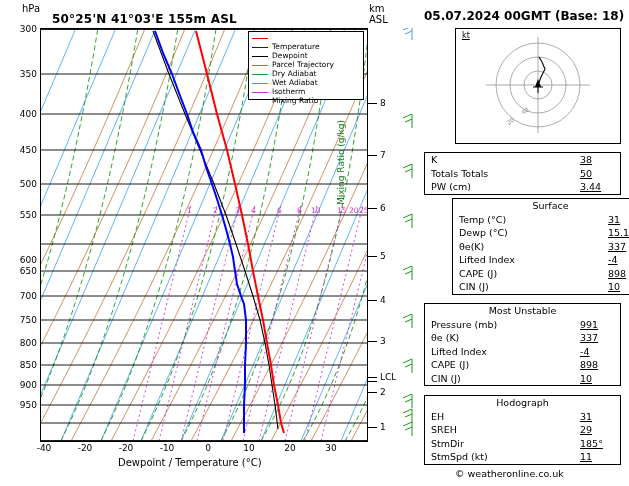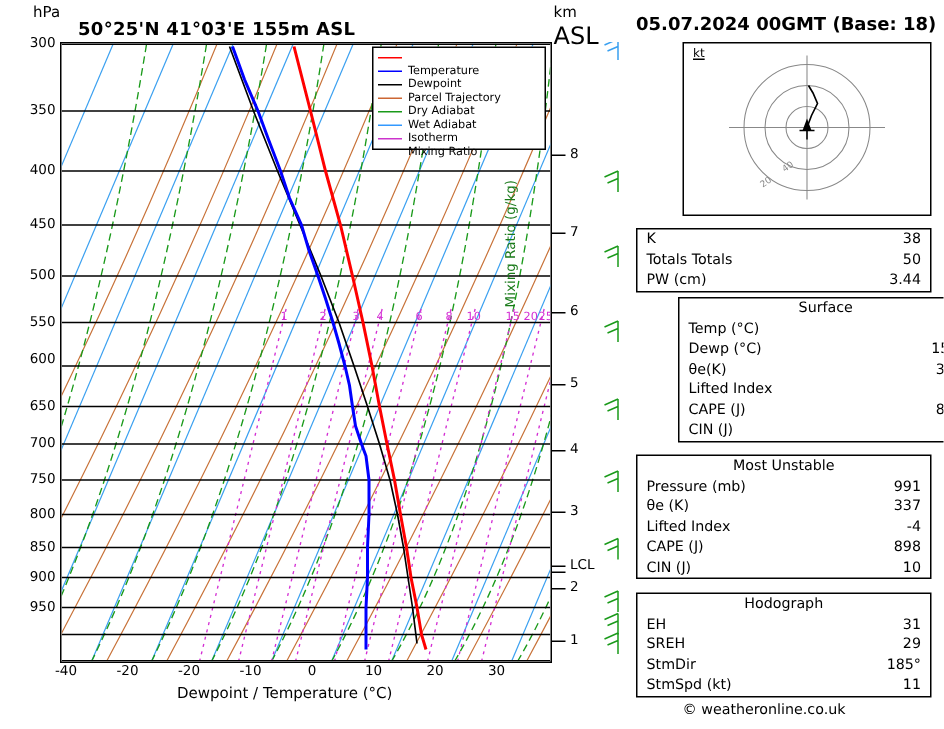--- a/index.html
+++ b/index.html
@@ -6,21 +6,21 @@
   body{
     width:629px;height:486px;background:#ffffff;
     font-family:"DejaVu Sans", sans-serif;
     font-size:9px;color:#000;overflow:hidden;position:relative;
   }
   .abs{position:absolute;}
   
   #hpa-label{left:22px;top:3px;font-size:10px;}
   #station-title{left:52px;top:12px;font-size:12px;font-weight:bold;letter-spacing:0.2px;}
   #km-label{left:369px;top:3px;font-size:10px;}
-  #asl-label{left:369px;top:14px;font-size:16px;}
+  #asl-label{left:369px;top:14px;font-size:10px;}
   #date-title{left:424px;top:9px;font-size:12px;font-weight:bold;}
   
   #skewt{left:40px;top:28px;width:328px;height:414px;border:1px solid #000;box-sizing:border-box;overflow:hidden;background:#fff;}
   #skewt svg{display:block;}
   
   .ytick{position:absolute;right:0;transform:translateY(-50%);font-size:9px;text-align:right;width:34px;padding-right:3px;}
   #ylabels{left:0px;top:28px;width:40px;height:414px;}
   #xlabels{left:0px;top:443px;width:400px;height:14px;}
   .xtick{position:absolute;transform:translateX(-50%);font-size:9px;}
   #xaxis-title{left:118px;top:457px;font-size:10px;}
@@ -35,21 +35,21 @@
   #legend{left:248px;top:31px;width:116px;background:#fff;border:1px solid #000;padding:2px 3px;box-sizing:border-box;}
   .legrow{display:flex;align-items:center;height:9px;margin-bottom:0px;}
   .legline{width:16px;height:0;border-top-width:1.6px;border-top-style:solid;margin-right:4px;}
   .legtext{font-size:7.5px;line-height:9px;margin-top:16px;}
   
   #hodo{left:455px;top:28px;width:166px;height:116px;border:1px solid #000;box-sizing:border-box;background:#fff;}
   #kt-label{left:462px;top:31px;font-size:8px;text-decoration:underline;}
   
   .panel{position:absolute;left:424px;width:197px;border:1px solid #000;box-sizing:border-box;background:#fff;}
   .prow{display:flex;justify-content:space-between;padding:0 6px;font-size:9.5px;line-height:13.5px;}
-  .prow .v{text-align:right;min-width:34px;}
+  .prow .v{min-width:34px;text-decoration:underline;}
   .phead{text-align:center;font-size:9.5px;line-height:13.5px;border-bottom:0px;}
   #panel-kt{top:152px;}
   #panel-surface{top:198px;margin-left:28px;}
   #panel-unstable{top:303px;}
   #panel-hodograph{top:395px;}
   
   #barbs{left:400px;top:28px;width:26px;height:414px;}
   
   #copyright{left:455px;top:468px;font-size:9.5px;}
 </style>
@@ -173,21 +173,21 @@
   </svg>
 </div>
 
 <div class="abs" id="ylabels">
   <div class="ytick" style="top:1px;">300</div>
   <div class="ytick" style="top:46px;">350</div>
   <div class="ytick" style="top:86px;">400</div>
   <div class="ytick" style="top:122px;">450</div>
   <div class="ytick" style="top:156px;">500</div>
   <div class="ytick" style="top:187px;">550</div>
-  <div class="ytick" style="top:212px;">600</div>
+  <div class="ytick" style="top:232px;">600</div>
   <div class="ytick" style="top:243px;">650</div>
   <div class="ytick" style="top:268px;">700</div>
   <div class="ytick" style="top:292px;">750</div>
   <div class="ytick" style="top:315px;">800</div>
   <div class="ytick" style="top:337px;">850</div>
   <div class="ytick" style="top:357px;">900</div>
   <div class="ytick" style="top:377px;">950</div>
 </div>
 
 <div class="abs" id="xlabels">

